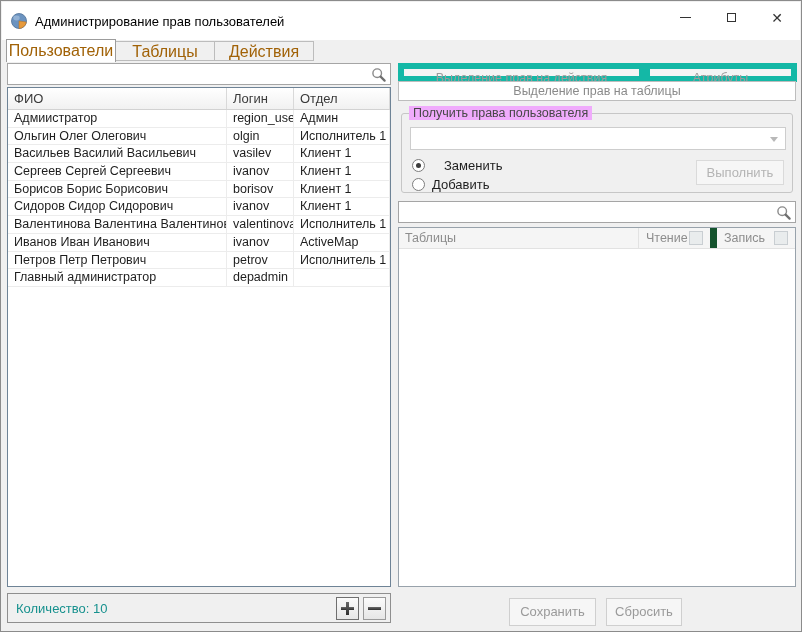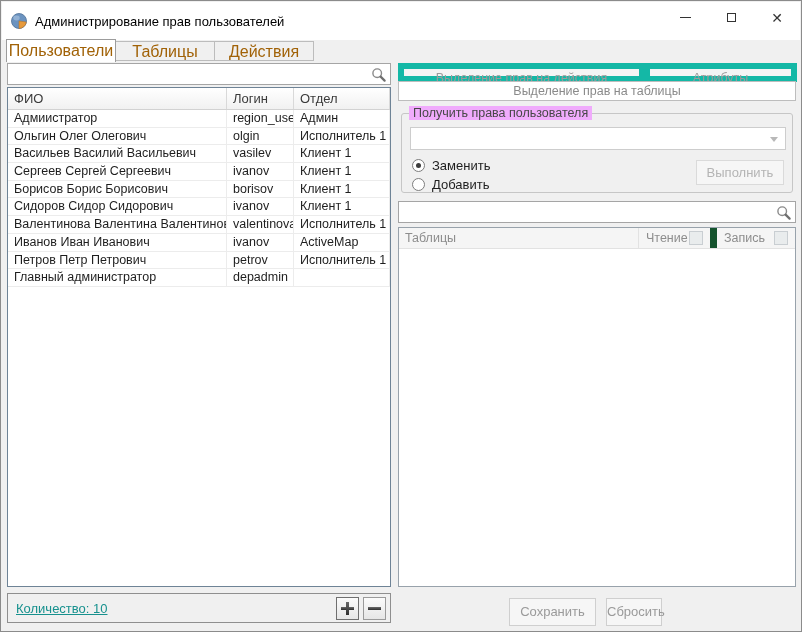--- a/index.html
+++ b/index.html
@@ -41,21 +41,21 @@
   .u-header .hc { line-height:21px; padding-left:6px; border-right:1px solid #d9d9d9;
                   white-space:nowrap; overflow:hidden; }
   .col-fio { width:219px; } .col-login { width:67px; } .col-dept { flex:1; }
   .u-row { display:flex; height:17.7px; font-size:12.5px; color:#1e1e1e; }
   .u-row .c { line-height:16.5px; padding-left:6px; border-right:1px solid #ececec;
               border-bottom:1px solid #ececec; white-space:nowrap; overflow:hidden; }
 
   
   .status-bar { position:absolute; left:6px; top:592px; width:384px; height:30px;
                 border:1px solid #8f8f8f; background:#f0f0f0; }
-  .count-label { position:absolute; left:8px; top:7px; font-size:13px; color:#17918e;text-decoration:underline; }
+  .count-label { position:absolute; left:8px; top:7px; font-size:13px; color:#17918e; }
   .mini-btn { position:absolute; top:3px; width:23px; height:23px;
               background:linear-gradient(#fbfbfb,#e6e6e6); }
   .btn-add { right:31px; border:1px solid #6f6f6f; }
   .btn-remove { right:4px; border:1px solid #9a9a9a; }
   .plus-glyph, .minus-glyph { position:absolute; inset:0; }
   .plus-glyph::before, .minus-glyph::before { content:""; position:absolute; left:4px; top:9px;
               width:13px; height:3px; background:linear-gradient(#6a6a6a,#2e2e2e); }
   .plus-glyph::after { content:""; position:absolute; left:9px; top:4px;
               width:3px; height:13px; background:linear-gradient(#6a6a6a,#2e2e2e); }
 
@@ -72,21 +72,21 @@
   .groupbox { position:absolute; left:400px; top:112px; width:392px; height:80px;
               border:1px solid #c6c6c6; border-radius:3px; }
   .gb-title { position:absolute; left:7px; top:-8px; background:#f0abfc; padding:0 4px;
               font-size:12.5px; color:#474747; white-space:nowrap; }
   .combo { position:absolute; left:8px; top:13px; width:376px; height:23px; background:#fff;
            border:1px solid #cdcdcd; }
   .combo-chevron { position:absolute; right:7px; top:9px; width:0; height:0;
            border-left:4px solid transparent; border-right:4px solid transparent;
            border-top:5px solid #b8b8b8; }
   .radio-row { position:absolute; left:10px; height:15px; display:flex; align-items:center; }
-  .radio-replace { top:44px; } .radio-add { top:63px; }
+  .radio-replace { top:44px;gap:12px; } .radio-add { top:63px; }
   .radio { width:13px; height:13px; border:1px solid #7d7d7d; border-radius:50%;
            background:#fff; position:relative; flex:0 0 auto; }
   .radio.checked::after { content:""; position:absolute; left:3px; top:3px; width:5px; height:5px;
            border-radius:50%; background:#3c3c3c; }
   .radio-label { margin-left:7px; font-size:13px; color:#1e1e1e; }
   .exec-btn { position:absolute; right:8px; bottom:7px; width:88px; height:25px;
               background:#f6f6f6; border:1px solid #dadada; font-size:13px; color:#b4b4b4;
               text-align:center; line-height:23px;margin-top:44px; }
 
   
@@ -98,21 +98,21 @@
   .t-col { width:78px; display:flex; align-items:center; justify-content:space-between;
            padding:0 7px; border-right:7px solid #14532d; }
   .t-col:last-child { border-right:none; }
   .cb { width:14px; height:14px; background:#e9eced; border:1px solid #c9ced2; flex:0 0 auto; }
 
   
   .footer-btn { position:absolute; top:597px; height:28px; background:#f6f6f6;
                 border:1px solid #cfcfcf; font-size:13px; color:#9a9a9a;
                 text-align:center; }
   .btn-save { left:508px; width:87px; line-height:26px; }
-  .btn-reset { left:605px; width:56px; line-height:26px; }
+  .btn-reset { left:605px; width:76px; line-height:26px; }
 </style>
 </head>
 <body>
 
 <div class="window">
 
   <div class="titlebar">
     <svg class="app-icon" viewBox="0 0 18 18">
       <circle cx="9" cy="9" r="7.5" fill="#6b93c0" stroke="#4d6f96" stroke-width="0.8"></circle>
       <path d="M9 9 L16.3 10 A7.5 7.5 0 0 1 9 16.5 Z" fill="#e79a3c" stroke="#b26f1f" stroke-width="0.5"></path>

